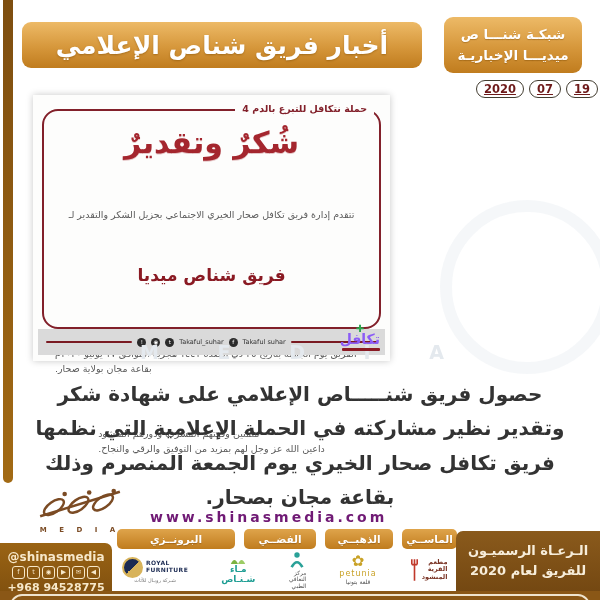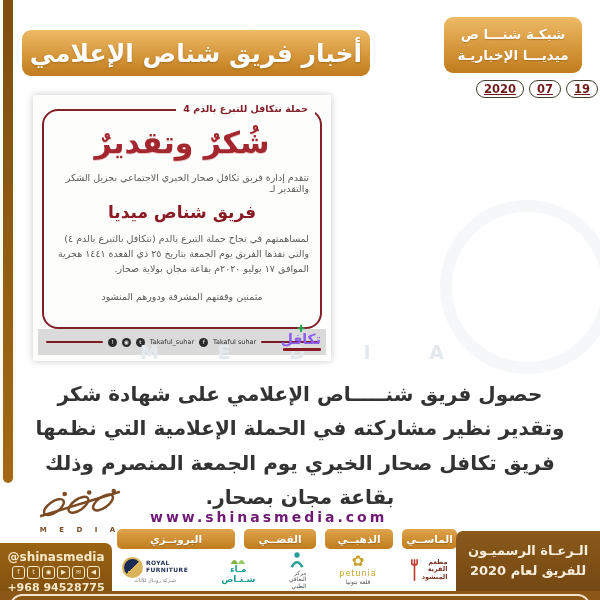--- a/index.html
+++ b/index.html
@@ -5,43 +5,43 @@
   html,body{margin:0;padding:0;background:#fff;}
   #page{position:relative;width:600px;height:600px;background:#ffffff;overflow:hidden;
         font-family:"DejaVu Sans",sans-serif;}
   .abs{position:absolute;}
 
   
   .stripe{left:3px;top:0;width:10px;height:483px;
     background:linear-gradient(180deg,#7e4e10,#a26a14);border-radius:0 0 6px 6px;}
 
   
-  .header-bar{left:22px;top:22px;width:348px;height:46px;border-radius:9px;
+  .header-bar{left:22px;top:22px;width:400px;height:46px;border-radius:9px;
     background:linear-gradient(180deg,#edba67 0%,#d6973b 55%,#c07c1e 100%);
-    display:flex;align-items:center;justify-content:center;margin-top:8px;}
+    display:flex;align-items:center;justify-content:center;}
   .header-bar span{color:#fff;font-size:25px;font-weight:bold;direction:rtl;
     text-shadow:0 1px 2px rgba(120,70,0,.45);}
   .network-box{left:444px;top:17px;width:138px;height:56px;border-radius:9px;
     background:linear-gradient(180deg,#edba67 0%,#d6973b 55%,#c07c1e 100%);
     display:flex;flex-direction:column;align-items:center;justify-content:center;direction:rtl;}
   .network-box span{color:#fff;font-size:13.5px;font-weight:bold;line-height:1.55;
     text-shadow:0 1px 1px rgba(120,70,0,.4);}
   .date-row{left:460px;top:80px;width:138px;display:flex;justify-content:flex-end;gap:5px;direction:ltr;}
   .pill{background:#fff;border:1.5px solid #433d31;border-radius:9px;padding:1px 7px;
     color:#6e1a1a;font-weight:bold;font-size:11.5px;text-decoration:underline;}
 
   
-  .cert{left:33px;top:95px;width:298px;height:266px;background:#fdfdfc;
-    box-shadow:0 0 7px rgba(0,0,0,.22);}
+  .cert{left:33px;top:95px;width:326px;height:266px;background:#fdfdfc;
+    box-shadow:0 0 7px rgba(0,0,0,.22);padding-left:31px;}
   .cert-frame{position:absolute;left:9px;right:9px;top:14px;bottom:32px;
     border:2px solid #82202a;border-radius:16px;}
   .cert-label{position:absolute;top:8px;right:16px;background:#fdfdfc;padding:0 7px;
     color:#82202a;font-size:9.5px;font-weight:bold;direction:rtl;z-index:2;}
   .cert-body{position:absolute;left:22px;right:22px;top:26px;bottom:40px;direction:rtl;
-    display:flex;flex-direction:column;align-items:center;text-align:right;}
+    display:flex;flex-direction:column;align-items:center;text-align:left;gap:37px;}
   .cert-title{color:#a4262e;font-size:30px;font-weight:bold;margin-top:4px;
     text-shadow:0 1px 0 rgba(164,38,46,.25);}
   .cert-intro{color:#5a5a5a;font-size:9.5px;margin-top:12px;}
   .cert-recipient{color:#8a1a23;font-size:17px;font-weight:bold;margin-top:8px;}
   .cert-text{color:#5a5a5a;font-size:9.5px;line-height:1.6;margin-top:9px;}
   .cert-closing{color:#5a5a5a;font-size:9.5px;line-height:1.6;margin-top:12px;}
   .cert-grayband{position:absolute;left:5px;right:5px;bottom:6px;height:26px;background:#dadada;
     display:flex;align-items:center;padding:0 8px;gap:5px;}
   .redline{height:2px;background:#7a1a22;flex:1;border-radius:2px;}
   .mini-ic{width:9px;height:9px;border-radius:50%;background:#2b2b2b;color:#fff;font-size:5.5px;
@@ -129,20 +129,21 @@
   <div class="abs cert">
     <div class="cert-frame"></div>
     <div class="cert-label">حملة نتكافل للتبرع بالدم 4</div>
     <div class="cert-body">
       <div class="cert-title">شُكرٌ وتقديرٌ</div>
       <div class="cert-intro">تتقدم إدارة فريق تكافل صحار الخيري الاجتماعي بجزيل الشكر والتقدير لـ</div>
       <div class="cert-recipient">فريق شناص ميديا</div>
       <div class="cert-text">لمساهمتهم في نجاح حملة التبرع بالدم (نتكافل بالتبرع بالدم ٤) والتي نفذها الفريق يوم الجمعة بتاريخ ٢٥ ذي القعدة ١٤٤١ هجرية الموافق ١٧ يوليو ٢٠٢٠م بقاعة مجان بولاية صحار.</div>
       <div class="cert-closing">
         <span>مثمنين وقفتهم المشرفة ودورهم المنشود</span><br>
+        <span>داعين الله عز وجل لهم بمزيد من التوفيق والرقي والنجاح.</span>
       </div>
     </div>
     <div class="cert-grayband">
       <div class="redline"></div>
       <span class="mini-ic">!</span>
       <span class="mini-ic">◉</span>
       <span class="mini-ic">t</span>
       <span class="mini-handle">Takaful_suhar</span>
       <span class="mini-ic">f</span>
       <span class="mini-handle">Takaful suhar</span>

